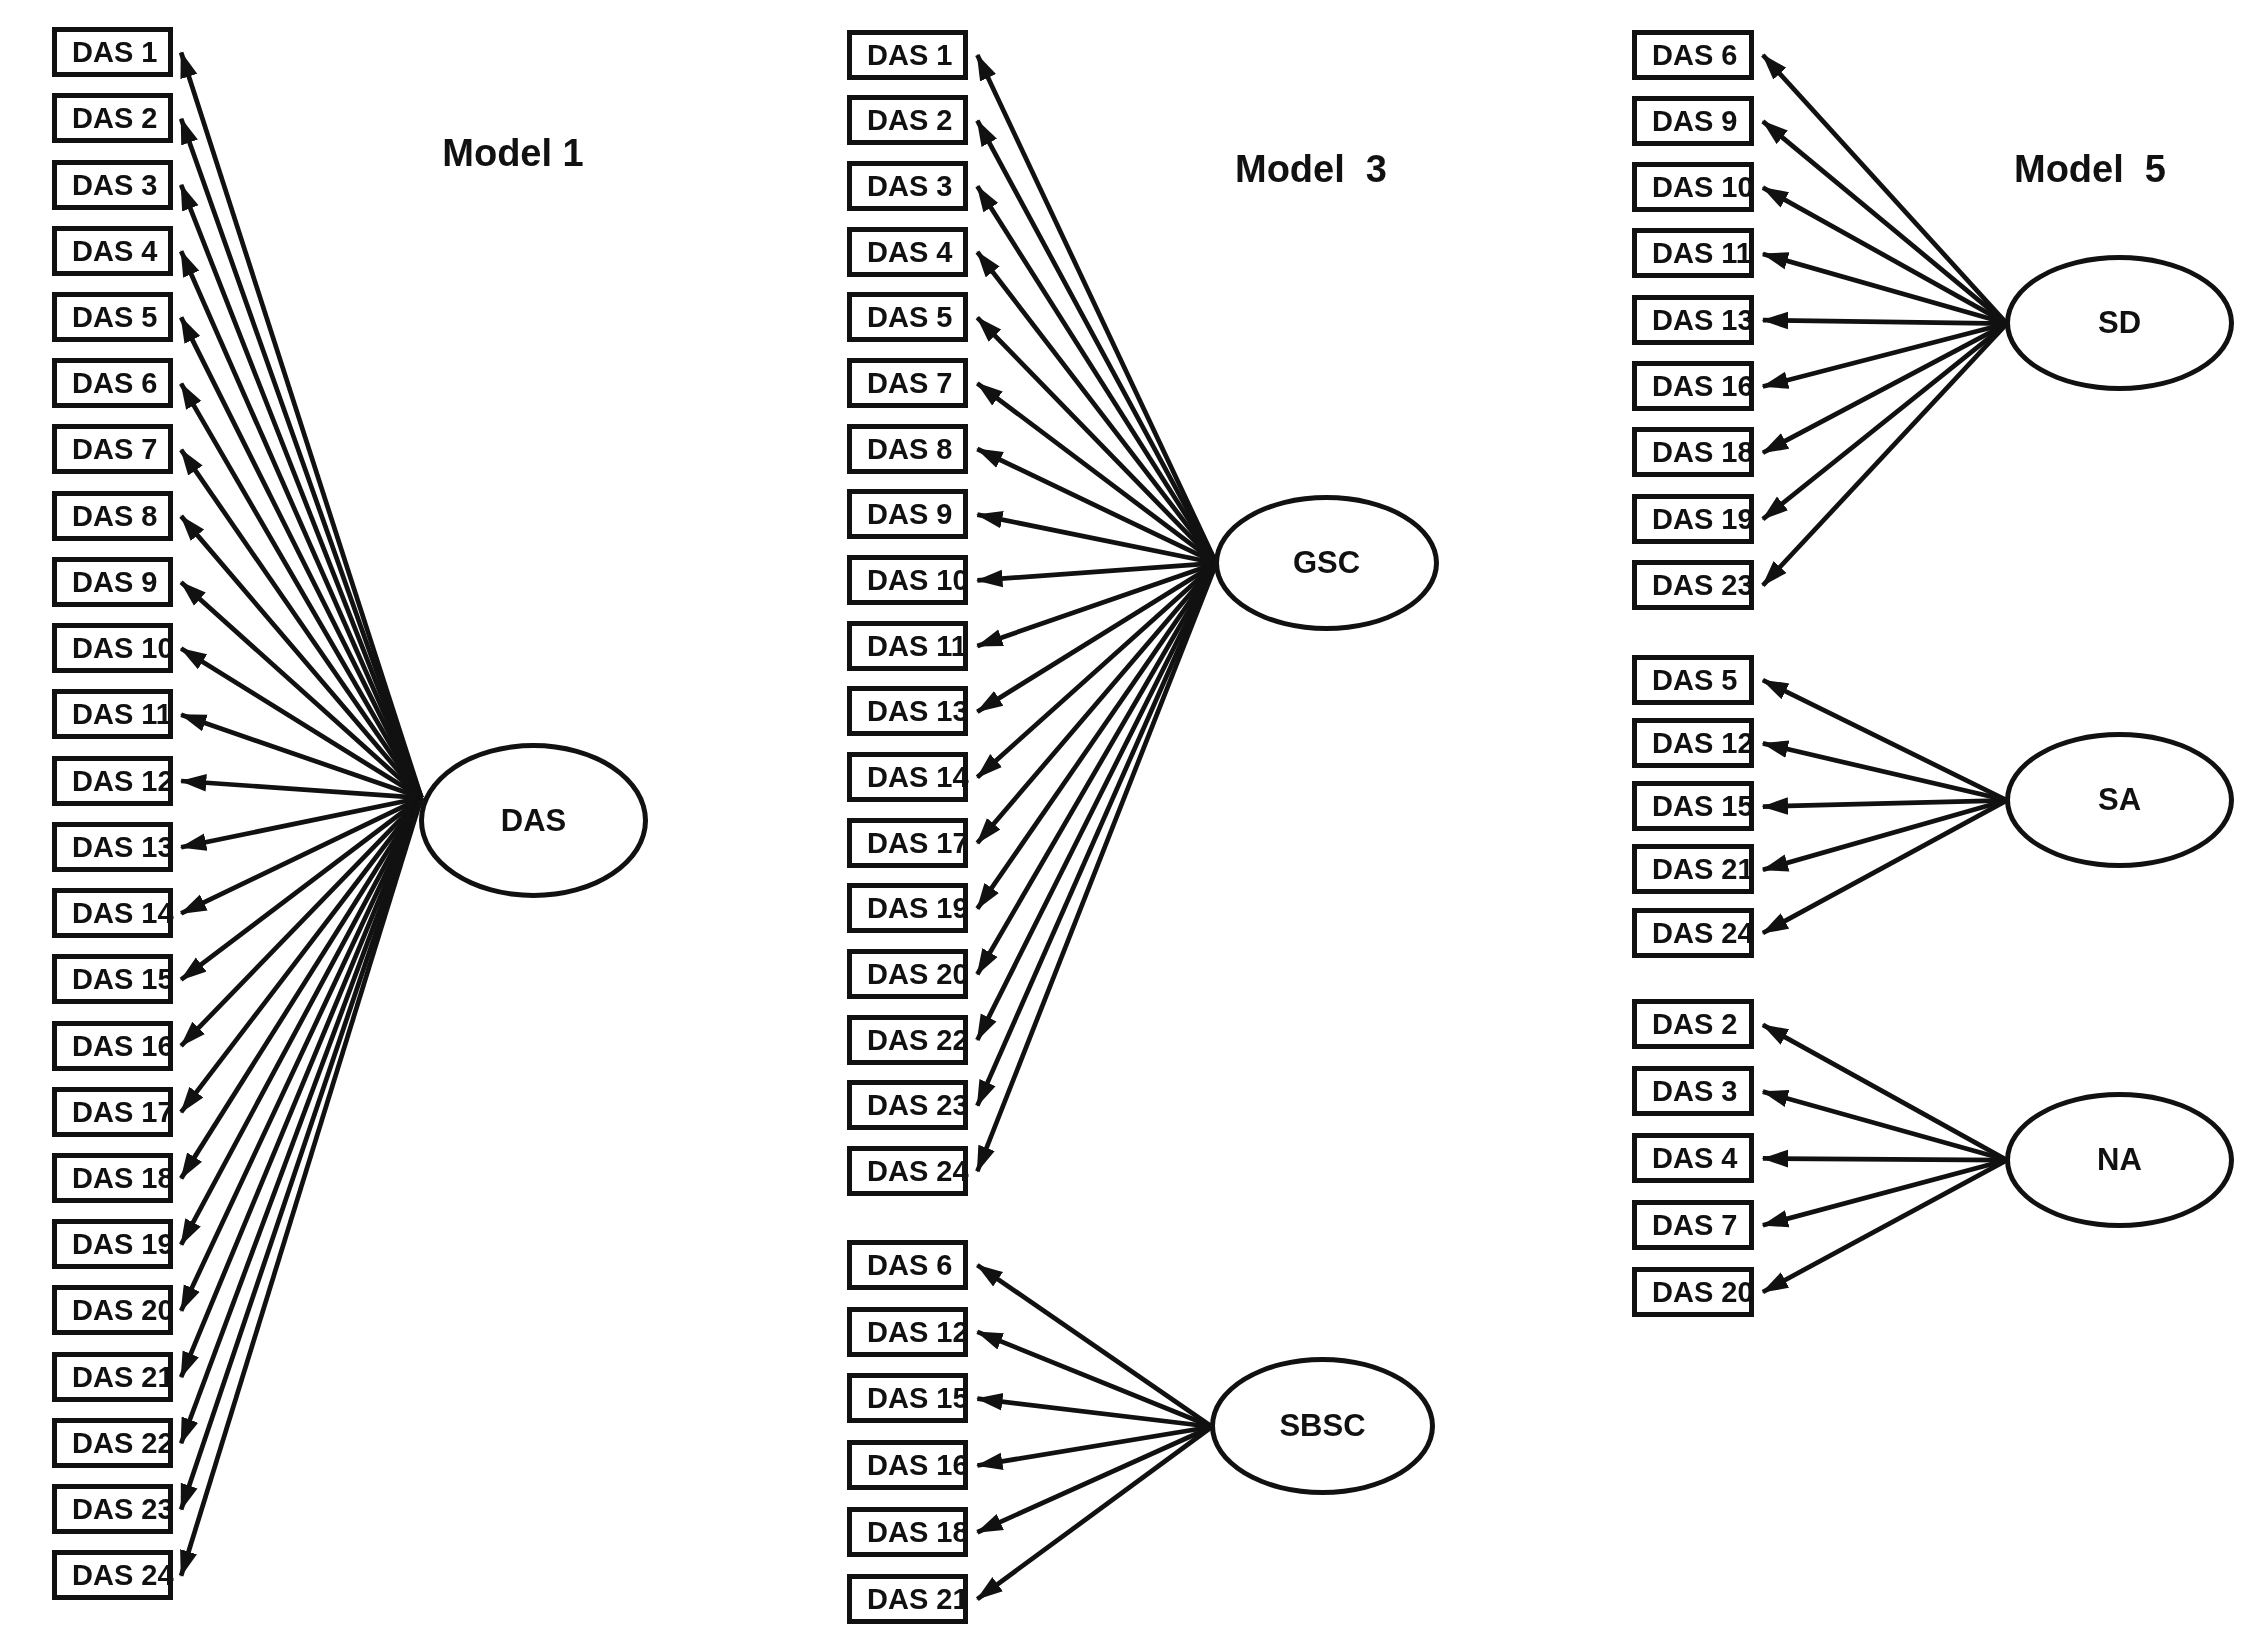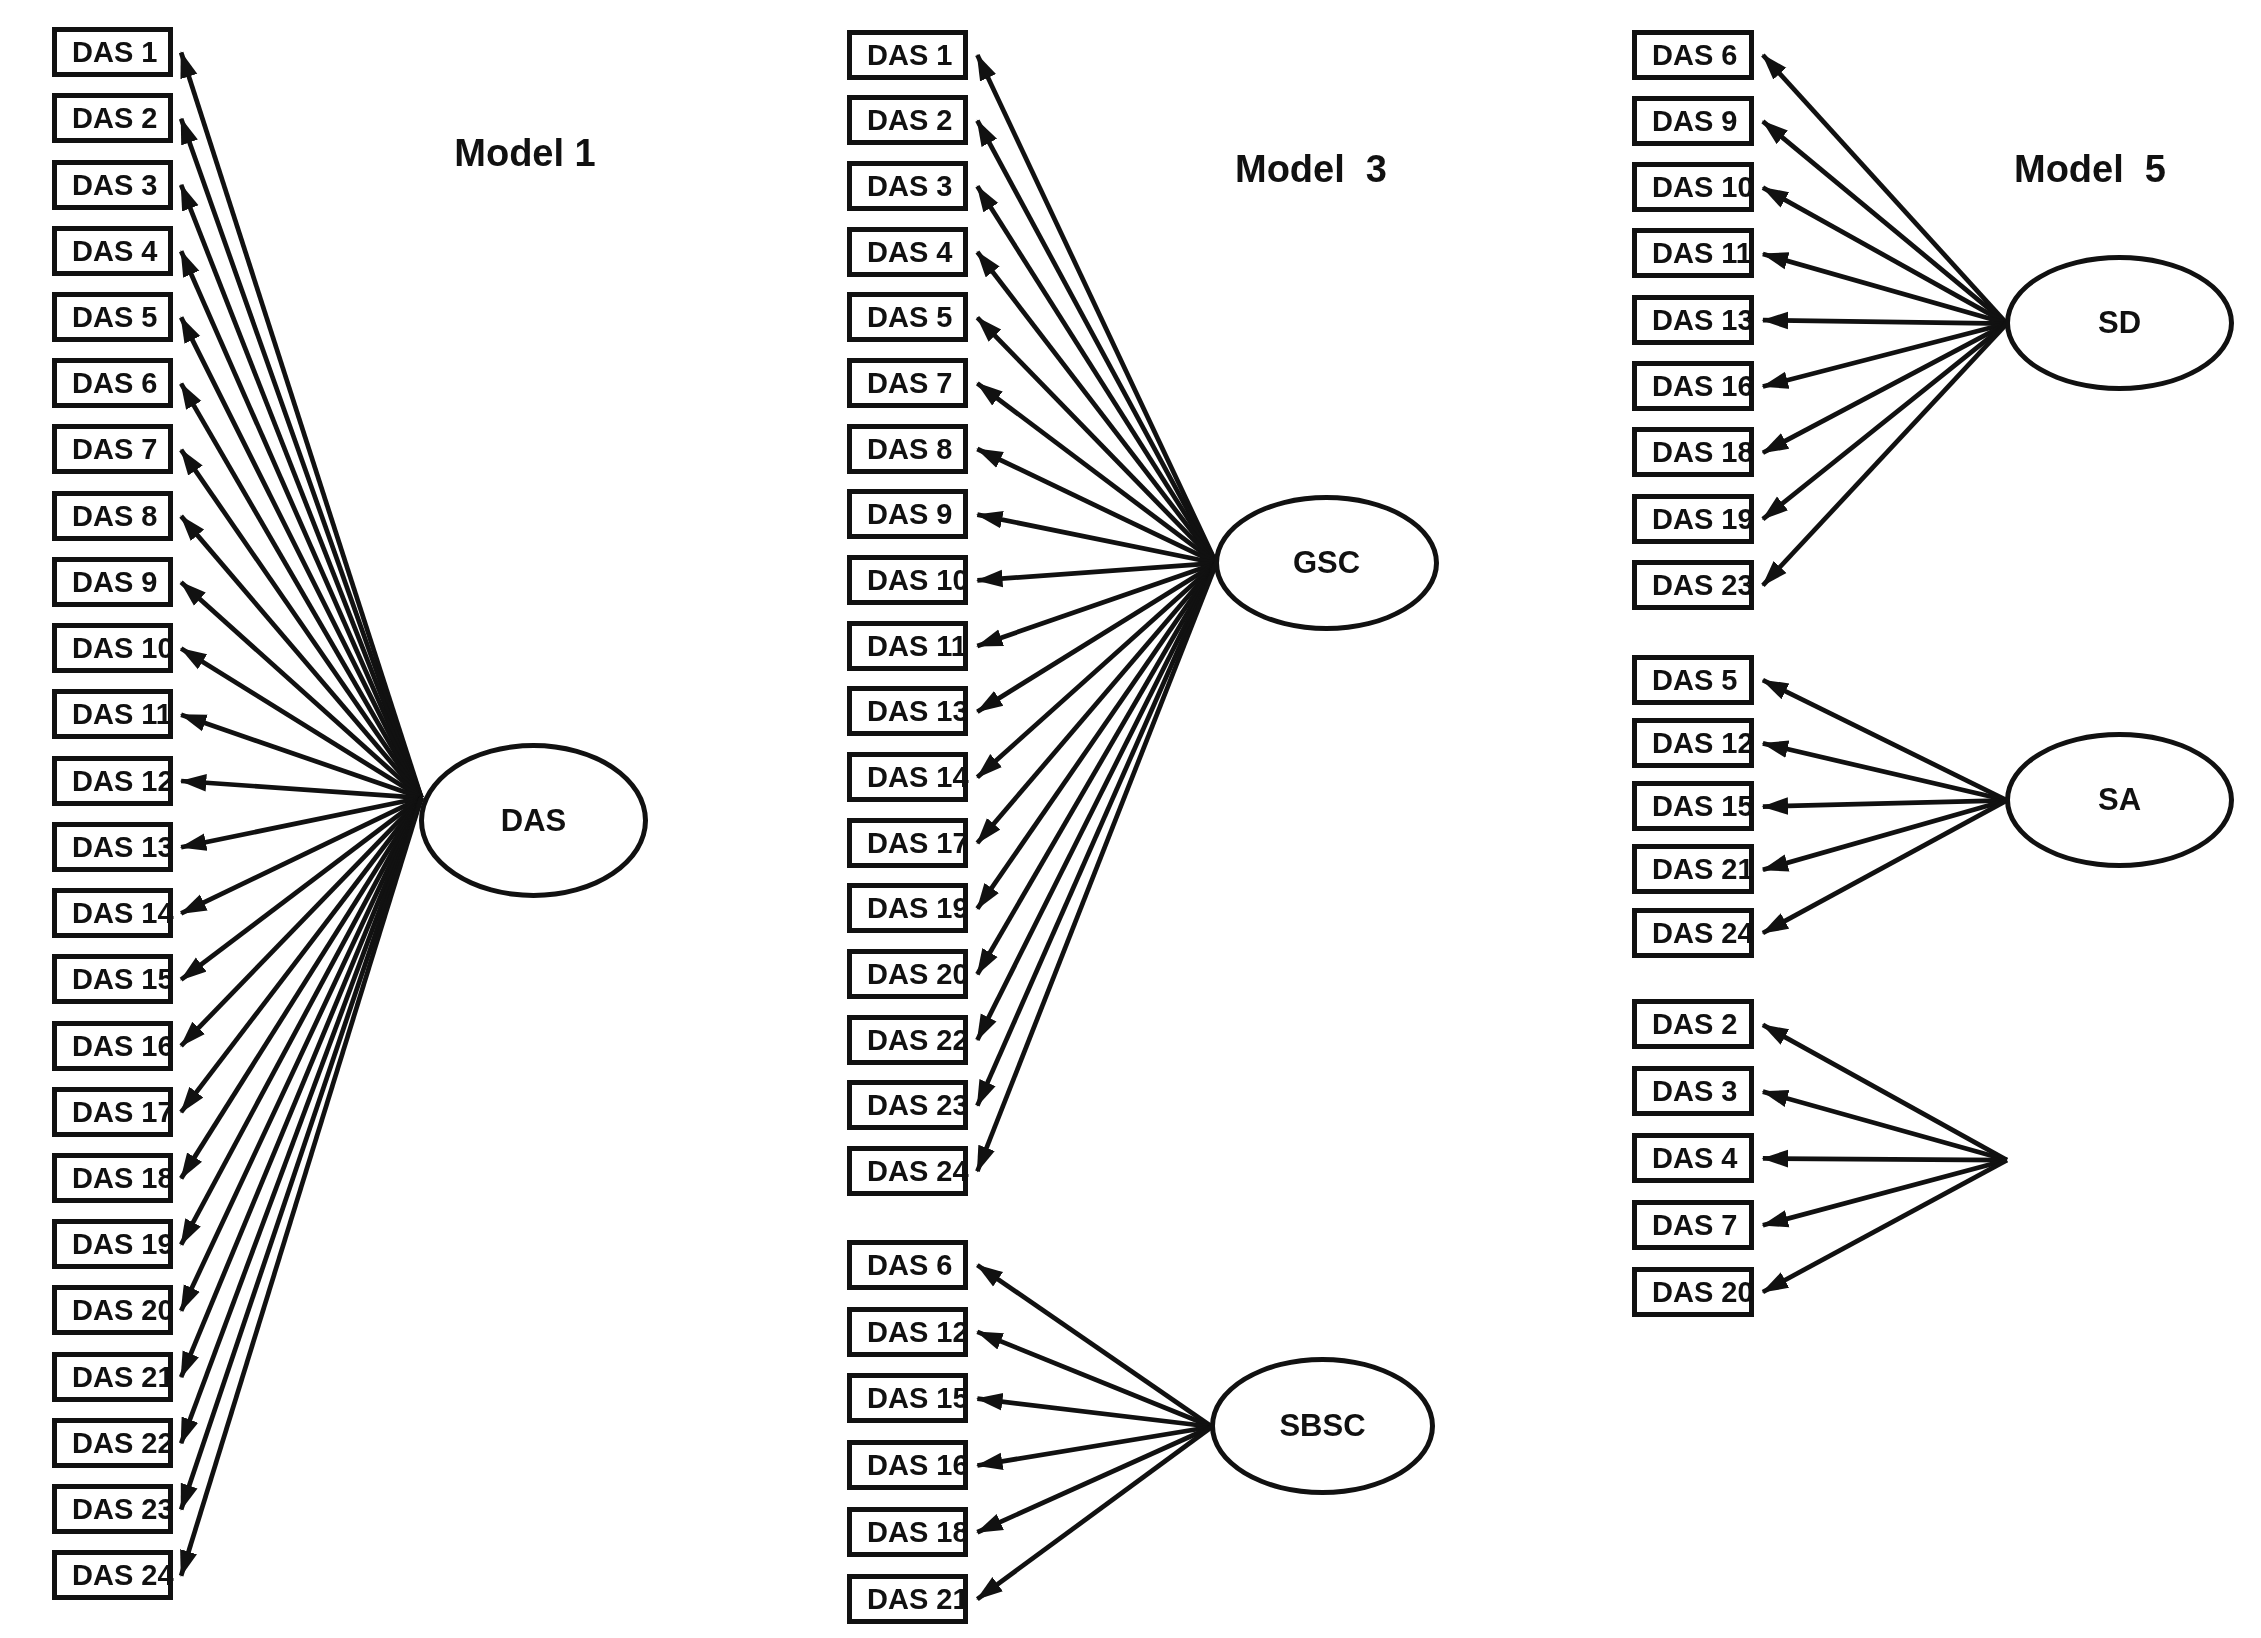--- a/index.html
+++ b/index.html
@@ -139,38 +139,41 @@
         <line x1="3191" y1="1272" x2="2803" y2="1382.5" class="arrow" marker-end="url(#ah)"></line>
         <line x1="3191" y1="1272" x2="2803" y2="1483" class="arrow" marker-end="url(#ah)"></line>
         <line x1="3191" y1="1844" x2="2803" y2="1629" class="arrow" marker-end="url(#ah)"></line>
         <line x1="3191" y1="1844" x2="2803" y2="1735.2" class="arrow" marker-end="url(#ah)"></line>
         <line x1="3191" y1="1844" x2="2803" y2="1841.4" class="arrow" marker-end="url(#ah)"></line>
         <line x1="3191" y1="1844" x2="2803" y2="1947.6" class="arrow" marker-end="url(#ah)"></line>
         <line x1="3191" y1="1844" x2="2803" y2="2053.8" class="arrow" marker-end="url(#ah)"></line>
       </g>
   </svg>
 
-  <div class="model-title" style="left:525px;top:153px;">Model 1</div>
+  <div class="model-title" style="left:513px;top:153px;">Model 1</div>
   <div class="model-title" style="left:1311px;top:169px;">Model  3</div>
   <div class="model-title" style="left:2090px;top:169px;">Model  5</div>
 
   <div class="ellipse" style="left:419px;top:743px;width:229px;height:155px;">
     <span class="factor-label">DAS</span>
   </div>
   <div class="ellipse" style="left:1214px;top:495px;width:225px;height:136px;">
     <span class="factor-label">GSC</span>
   </div>
   <div class="ellipse" style="left:1210px;top:1357px;width:225px;height:138px;">
     <span class="factor-label">SBSC</span>
   </div>
   <div class="ellipse" style="left:2005px;top:255px;width:229px;height:136px;">
     <span class="factor-label">SD</span>
   </div>
   <div class="ellipse" style="left:2005px;top:732px;width:229px;height:136px;">
     <span class="factor-label">SA</span>
+  </div>
+  <div class="ellipse" style="left:2005px;top:1092px;width:229px;height:136px;">
+    <span class="factor-label">NA</span>
   </div>
 
 <div class="box" style="left: 52px; top: 27px; width: 121px; height: 50px;">DAS 1</div>
     <div class="box" style="left: 52px; top: 93px; width: 121px; height: 50px;">DAS 2</div>
     <div class="box" style="left: 52px; top: 160px; width: 121px; height: 50px;">DAS 3</div>
     <div class="box" style="left: 52px; top: 226px; width: 121px; height: 50px;">DAS 4</div>
     <div class="box" style="left: 52px; top: 292px; width: 121px; height: 50px;">DAS 5</div>
     <div class="box" style="left: 52px; top: 358px; width: 121px; height: 50px;">DAS 6</div>
     <div class="box" style="left: 52px; top: 424px; width: 121px; height: 50px;">DAS 7</div>
     <div class="box" style="left: 52px; top: 491px; width: 121px; height: 50px;">DAS 8</div>

